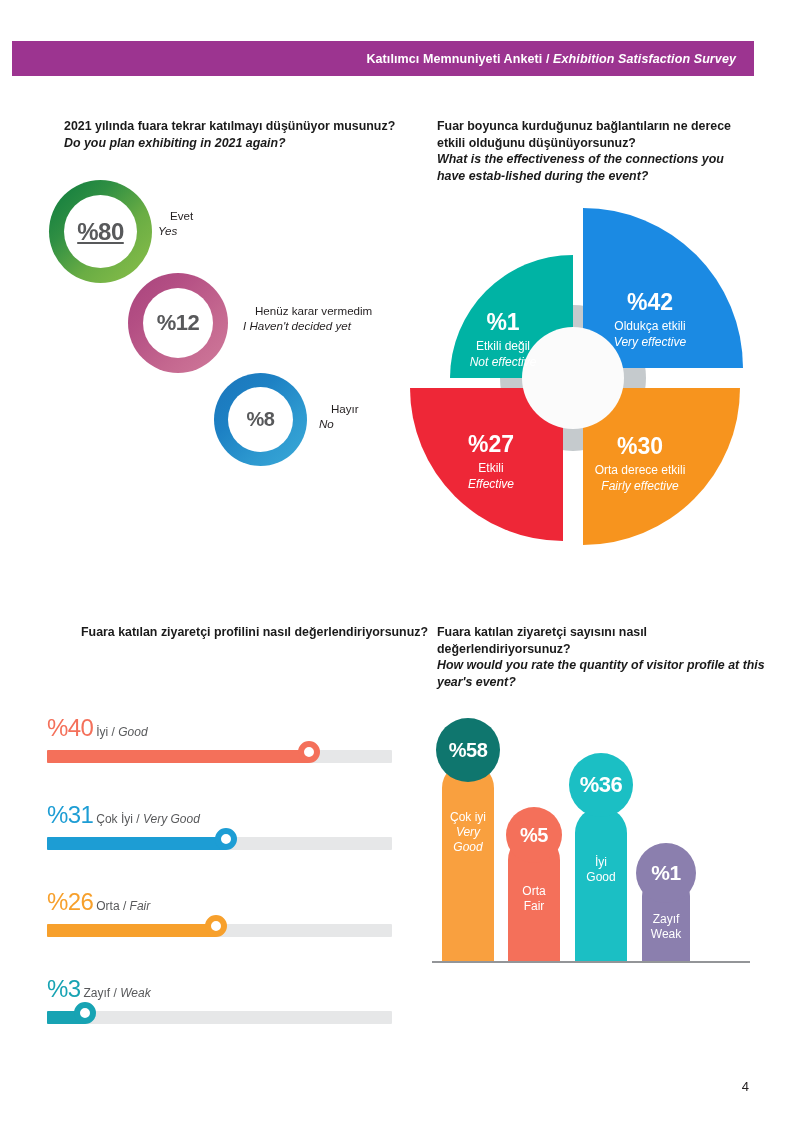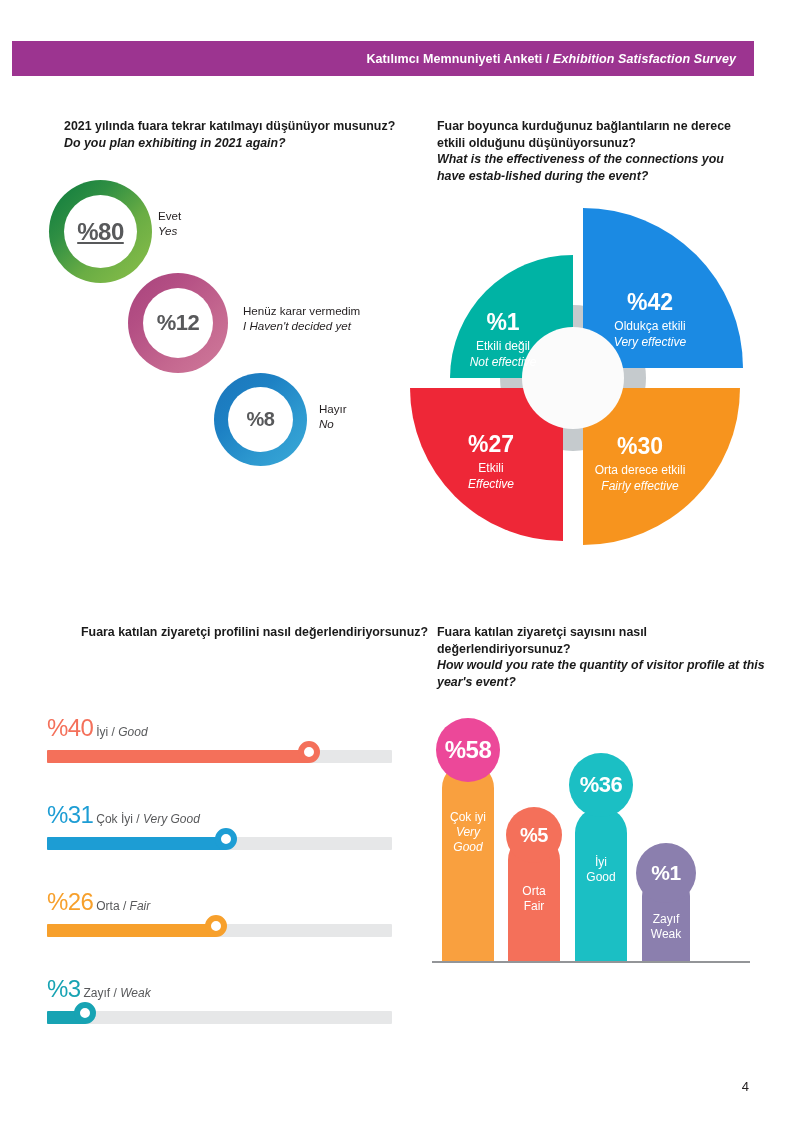--- a/index.html
+++ b/index.html
@@ -82,21 +82,21 @@
     color: #58595b;
     font-weight: bold;
     letter-spacing: -0.5px;
   }
   .ring-label {
     position: absolute;
     font-size: 11.6px;
     line-height: 14.5px;
     color: #231f20;
   }
-  .ring-label .tr { display: block; }
+  .ring-label .tr { display: block; margin-left: 12px; }
   .ring-label .en { display: block; font-style: italic; }
 
   #ring-green {
     left: 49px; top: 180px; width: 103px; height: 103px;
     background: linear-gradient(135deg, #0c7a3e 0%, #2f8f43 32%, #6aad44 62%, #8cc04a 100%);
   }
   #ring-green .hole { left: 15px; top: 15px; width: 73px; height: 73px; }
   #ring-green .val { font-size: 24px; text-decoration: underline; }
   #lbl-green { left: 158px; top: 209px; }
 
@@ -384,21 +384,21 @@
   </div>
 
   <div id="bars-wrap">
 
     <div class="bar" style="left:12px;width:52px;height:200px;background:#f9a03f">
       <div class="bar-text" style="top:48px">
         <span class="tr">Çok iyi</span>
         <span class="en">Very Good</span>
       </div>
     </div>
-    <div class="badge" style="left:6px;top:18px;width:64px;height:64px;background:#ec4899;font-size:24px">
+    <div class="badge" style="left:6px;top:18px;width:64px;height:64px;background:#0f766e;font-size:20px">
       <span>%58</span>
     </div>
 
     <div class="bar" style="left:78px;width:52px;height:128px;background:#f4705a">
       <div class="bar-text" style="top:50px">
         <span class="tr">Orta</span>
         <span class="tr">Fair</span>
       </div>
     </div>
     <div class="badge" style="left:76px;top:107px;width:56px;height:56px;background:#f4705a;font-size:20px">

